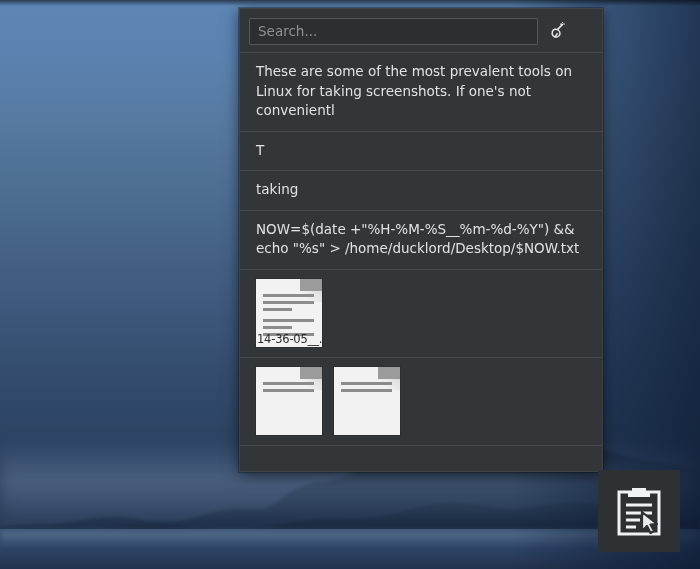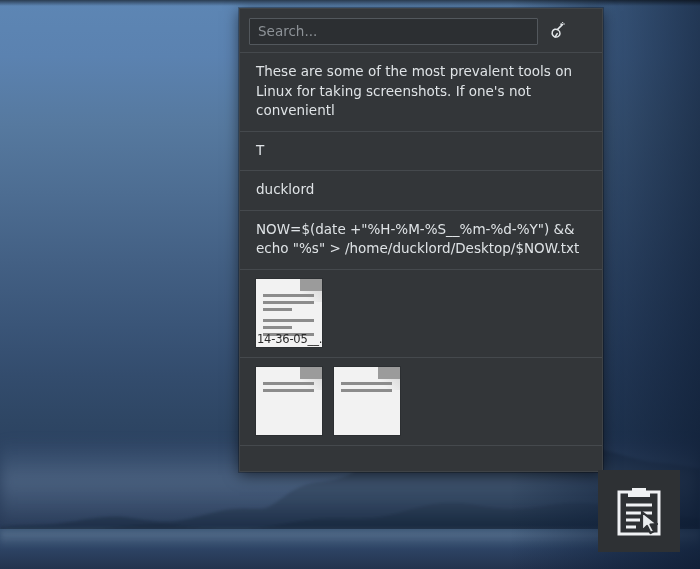--- a/index.html
+++ b/index.html
@@ -296,21 +296,21 @@
     <div class="clip-entry">
       <span>These are some of the most prevalent tools on Linux for taking screenshots. If one's not convenientl</span>
     </div>
 
 
     <div class="clip-entry">
       <span>T</span>
     </div>
 
     <div class="clip-entry">
-      <span>ducklord</span>
+      <span>taking</span>
     </div>
 
     <div class="clip-entry mono">
       <span>NOW=$(date +"%H-%M-%S__%m-%d-%Y") &amp;&amp; echo "%s" &gt; /home/ducklord/Desktop/$NOW.txt</span>
     </div>
 
     <div class="image-row">
       <div class="thumb">
         <div class="fold"></div>
         <div class="lines">

